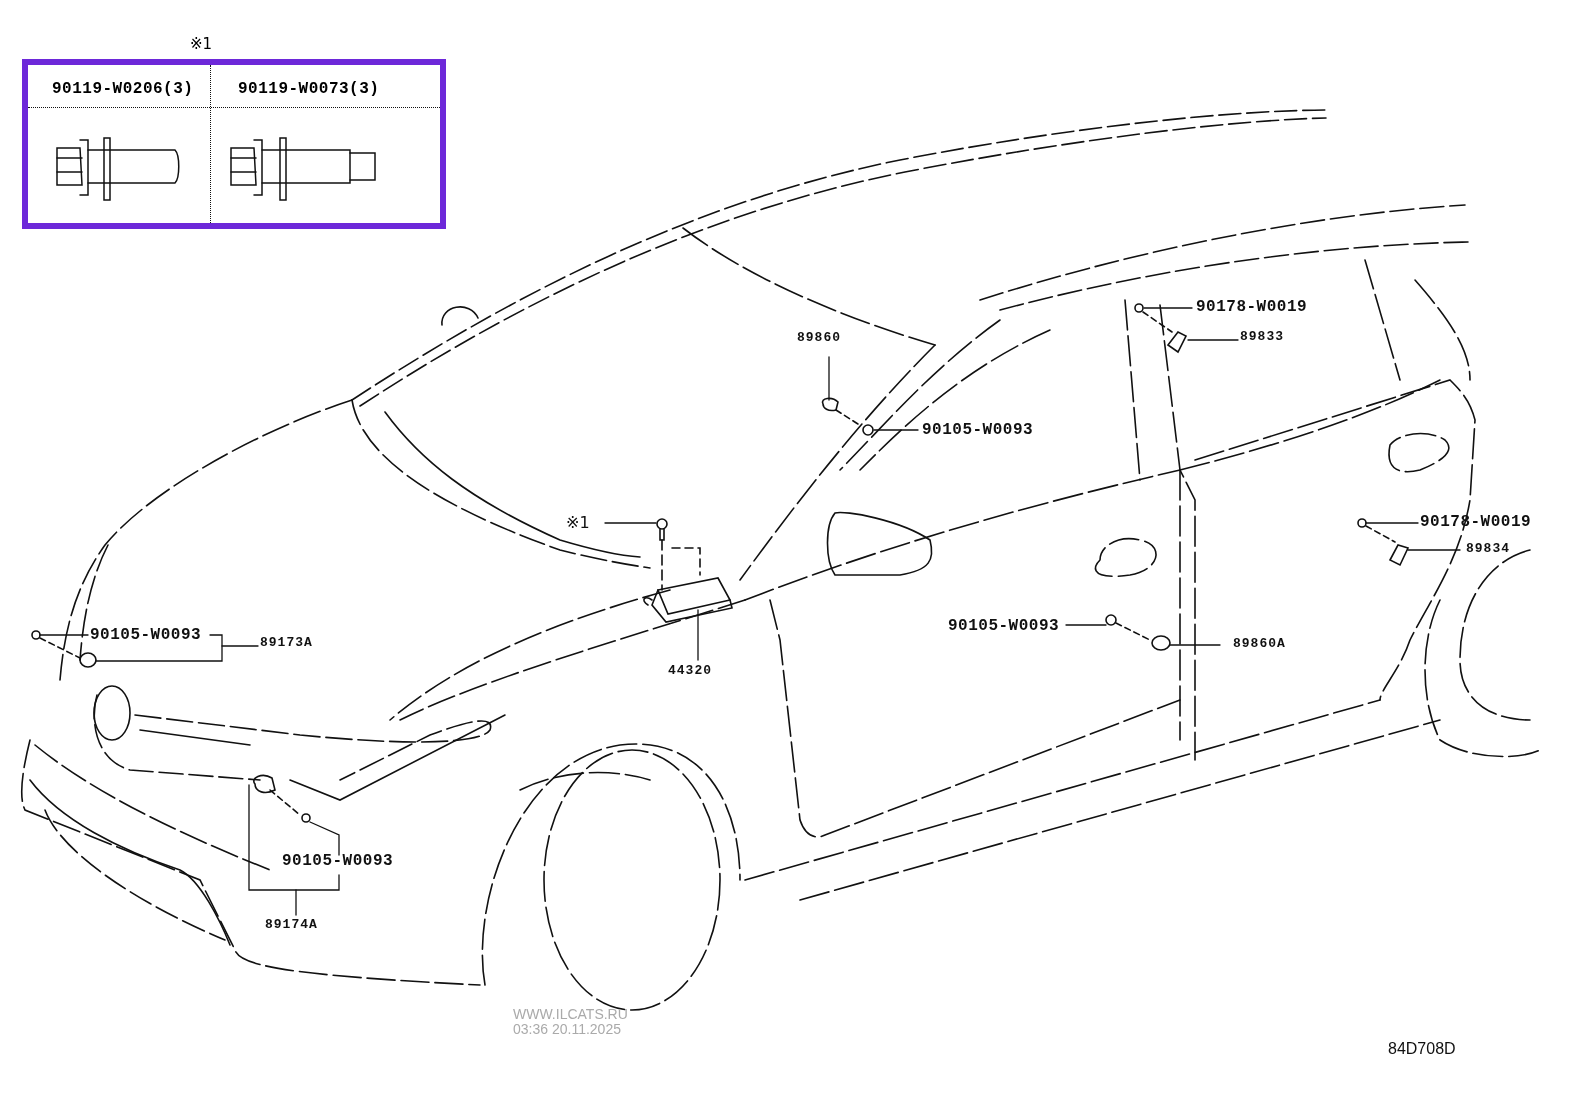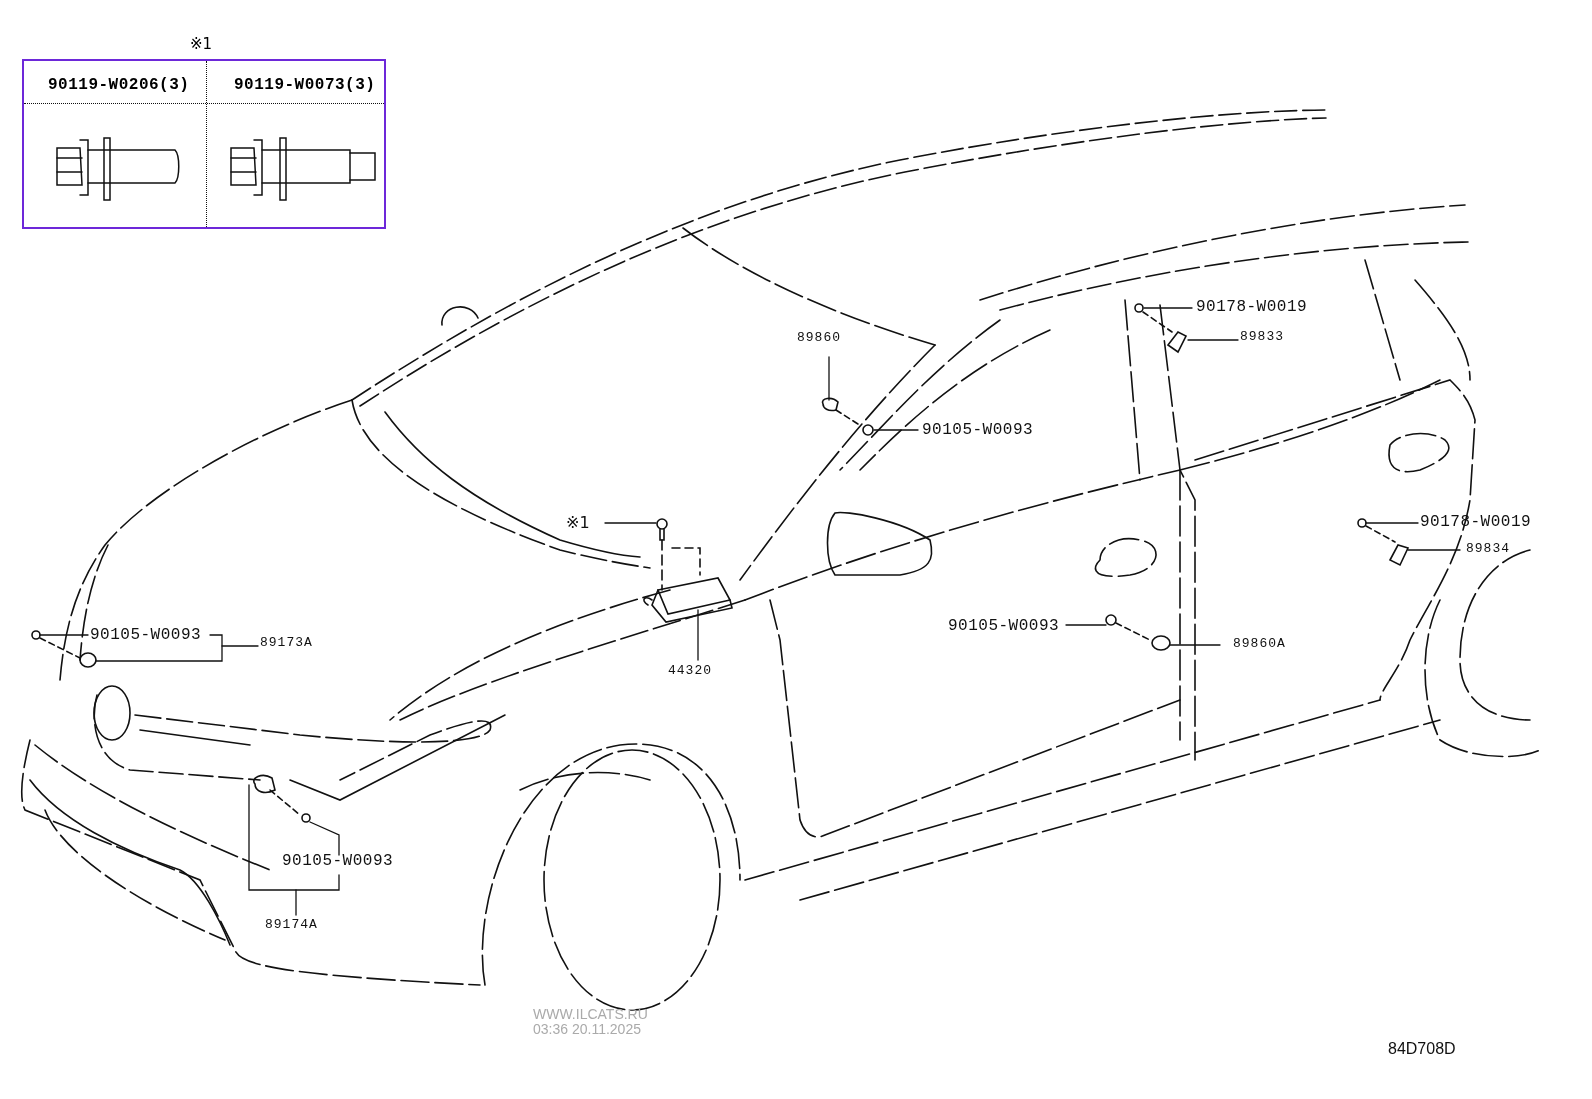--- a/index.html
+++ b/index.html
@@ -1,27 +1,27 @@
 <!DOCTYPE html>
 <html><head>
 <meta charset="utf-8">
 <style>
   html, body { margin: 0; padding: 0; background: #ffffff; }
   body { width: 1592px; height: 1099px; position: relative; overflow: hidden; font-family: "DejaVu Sans Mono", "Liberation Mono", monospace; color: #000; }
   #diagram { position: absolute; left: 0; top: 0; width: 1592px; height: 1099px; }
-  .lbl { position: absolute; font-family: "Liberation Mono", "DejaVu Sans Mono", monospace; font-weight: normal; color: #111; white-space: nowrap; line-height: 1; text-align: right; }
+  .lbl { position: absolute; font-family: "Liberation Mono", "DejaVu Sans Mono", monospace; font-weight: bold; color: #111; white-space: nowrap; line-height: 1; text-align: right; }
   .lbl.small { font-size: 16px; letter-spacing: 0.5px; }
   .lbl.big { font-size: 13px; letter-spacing: 1px; }
   .ref { position: absolute; font-family: "DejaVu Sans", sans-serif; font-size: 16px; color: #111; white-space: nowrap; line-height: 1; }
-  .legend-box { position: absolute; left: 22px; top: 59px; width: 364px; height: 170px; border: 2px solid #6d28d9; box-sizing: border-box; }
+  .legend-box { position: absolute; left: 22px; top: 59px; width: 424px; height: 170px; border: 6px solid #6d28d9; box-sizing: border-box; }
   .legend-head { position: absolute; left: 0; top: 0; width: 100%; height: 42px; border-bottom: 1px dotted #111; }
   .legend-div { position: absolute; left: 182px; top: 0; width: 0; height: 100%; border-left: 1px dotted #111; }
   .legend-pn { position: absolute; top: 15px; font-family: "Liberation Mono", "DejaVu Sans Mono", monospace; font-weight: bold; font-size: 16px; letter-spacing: 0.5px; }
   .legend-title { position: absolute; left: 190px; top: 35px; font-family: "DejaVu Sans", sans-serif; font-size: 15px; }
-  .watermark { position: absolute; left: 513px; top: 1007px; font-family: "Liberation Sans", sans-serif; font-size: 14px; color: #aaaaaa; line-height: 15px; margin-left: 20px; }
+  .watermark { position: absolute; left: 513px; top: 1007px; font-family: "Liberation Sans", sans-serif; font-size: 14px; color: #aaaaaa; line-height: 15px; }
   .diagram-code { position: absolute; left: 1388px; top: 1040px; font-family: "Liberation Sans", sans-serif; font-size: 16px; color: #111; }
 </style>
 </head>
 <body>
 
 <svg id="diagram" viewBox="0 0 1592 1099" xmlns="http://www.w3.org/2000/svg" fill="none" stroke="#111" stroke-width="1.6" stroke-linecap="round">
 
   <g stroke-dasharray="22 6">
     <path d="M 352 400 C 520 290, 700 200, 900 160 C 1080 125, 1240 110, 1330 110"></path>
     <path d="M 360 406 C 525 298, 705 212, 905 172 C 1085 137, 1240 120, 1326 118"></path>

